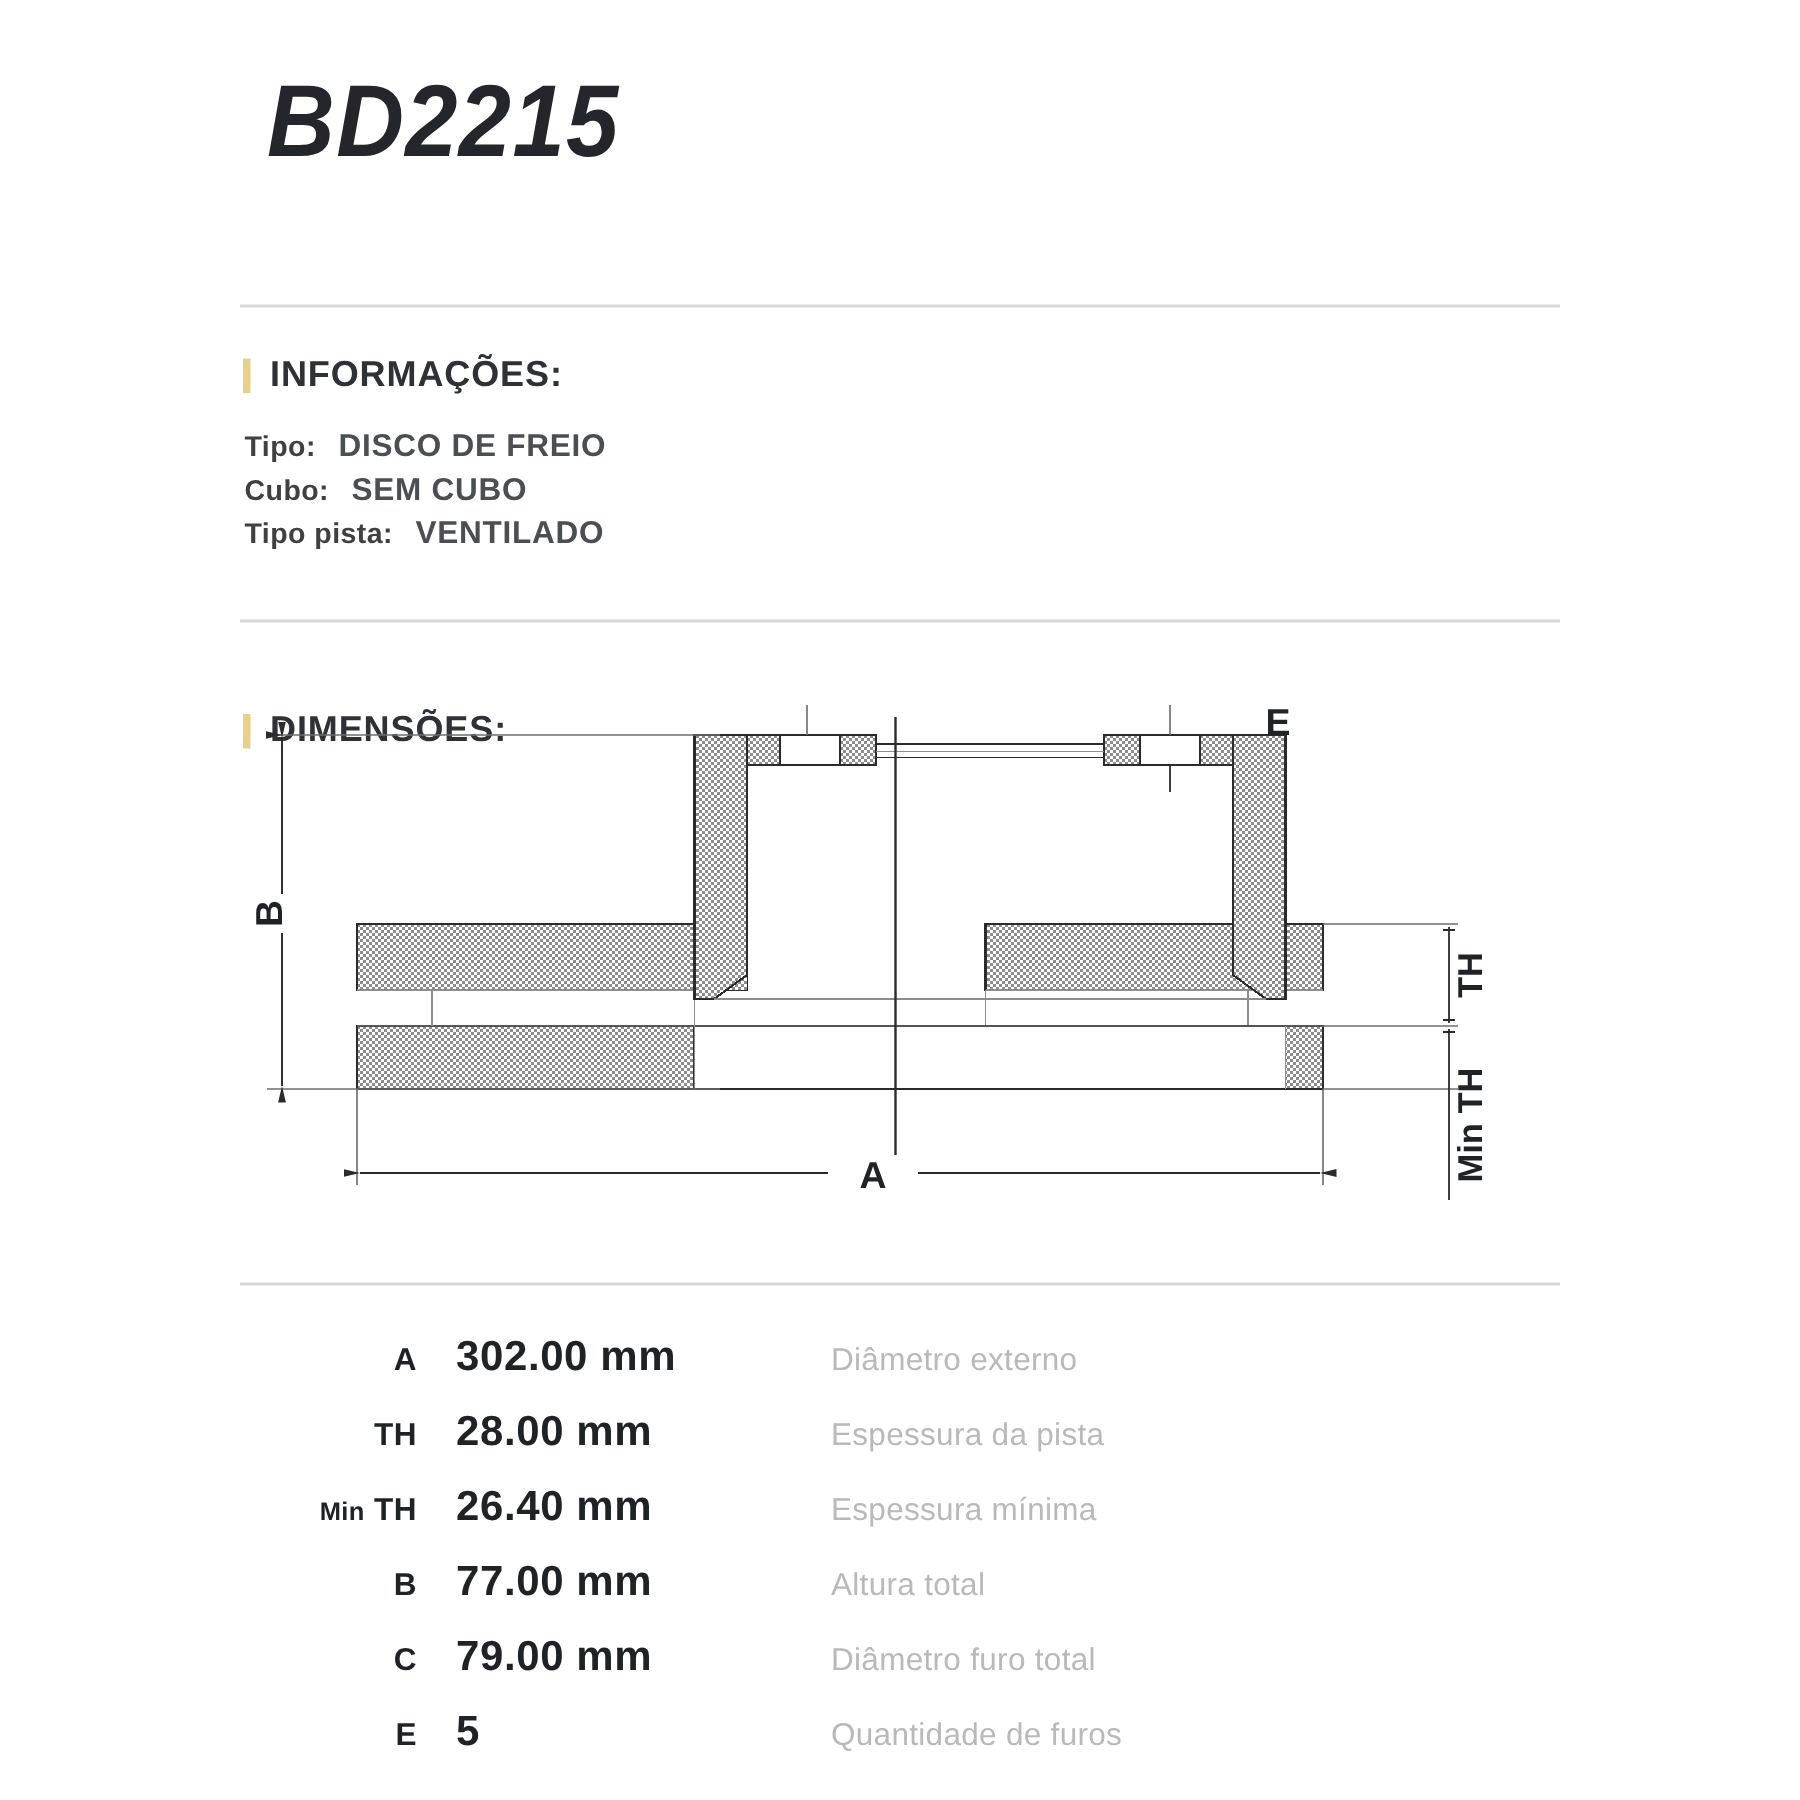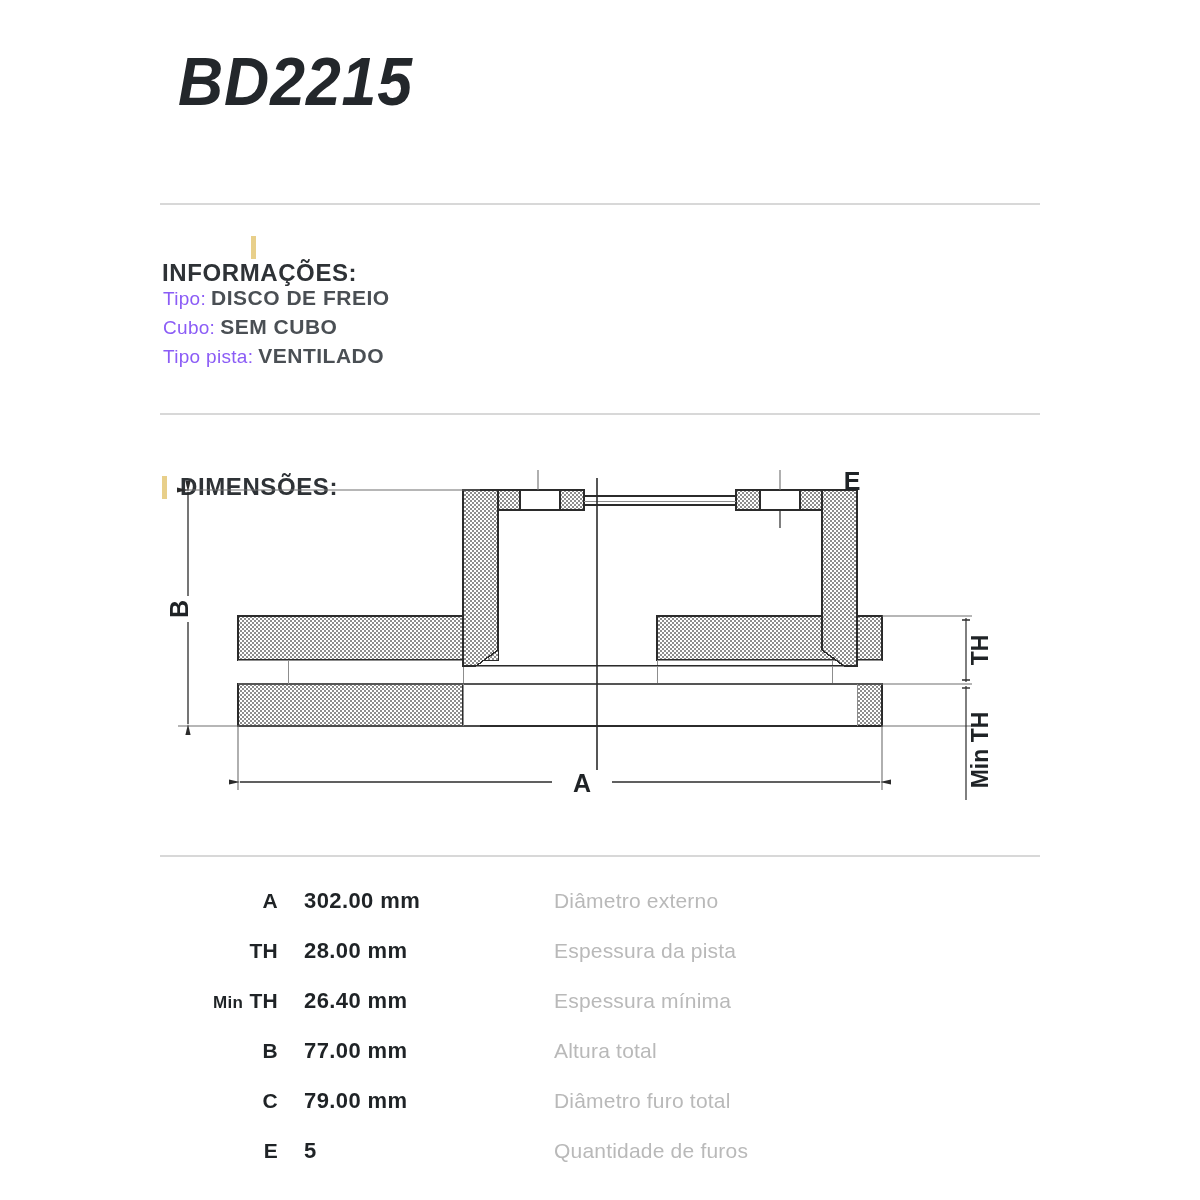--- a/index.html
+++ b/index.html
@@ -45,42 +45,42 @@
     width:5px;height:23px;
     background:#e8cf8a;
     margin-right:13px;
   }
   .section-head .label{
     font-size:24px;
     font-weight:bold;
     color:#2e3236;
     letter-spacing:.6px;
   }
-  #head-info{left:162px;top:236px;flex-direction:column;}
+  #head-info{left:162px;top:236px;}
   #head-dim{left:162px;top:437px;margin-top:36px;}
 
   
   .info-list{position:absolute;left:163px;top:286px;}
   .info-row{
     display:flex;align-items:baseline;
     height:29px;
     white-space:nowrap;
   }
   .info-row .k{
     font-size:19px;
-    color:#8b5cf6;
-    font-weight:normal;
+    color:#404040;
+    font-weight:bold;
     letter-spacing:.3px;
   }
   .info-row .v{
     font-size:21px;
     color:#4a4f54;
     font-weight:bold;
     letter-spacing:.5px;
-    margin-left:5px;
+    margin-left:15px;
   }
 
   
   .drawing{
     position:absolute;left:160px;top:470px;
     width:880px;height:380px;
   }
   .drawing svg{display:block;}
 
   
@@ -98,21 +98,21 @@
     text-align:right;
     font-size:21px;
     font-weight:bold;
     color:#1f2326;
     letter-spacing:.3px;
   }
   .dim-row .sym .pre{font-size:17px;margin-top:13px;}
   .dim-row .val{
     width:250px;
     padding-left:26px;
-    font-size:22px;
+    font-size:28px;
     font-weight:bold;
     color:#1f2326;
     letter-spacing:.4px;
   }
   .dim-row .desc{
     font-size:21px;
     color:#b9b9b9;
     font-weight:normal;
     letter-spacing:.2px;
   }

